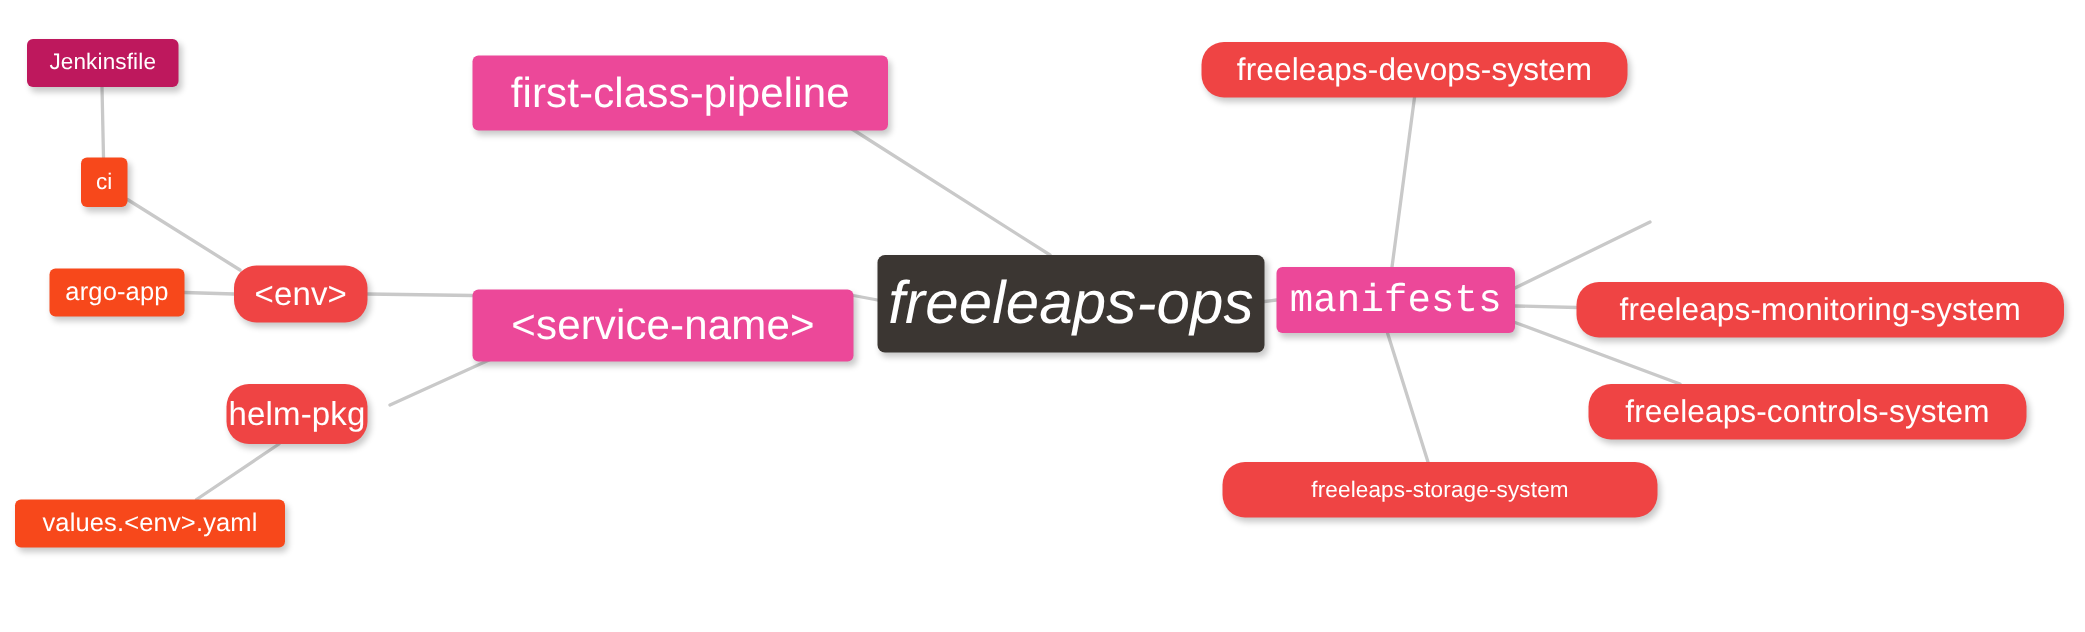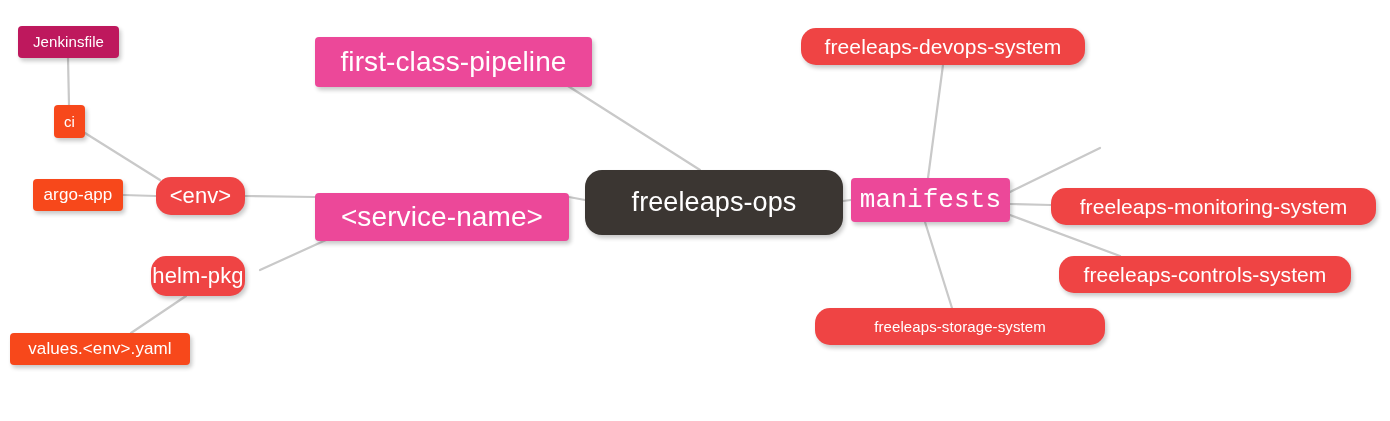--- a/index.html
+++ b/index.html
@@ -40,21 +40,21 @@
     box-shadow: 2px 3px 4px rgba(0, 0, 0, 0.22);
     cursor: pointer;
     user-select: none;
   }
   .node-label {
     display: block;
     line-height: 1;
     padding-bottom: 1px;
   }
   
-  .n-root      { left: 585px;  top: 170px; width: 258px; height: 65px;  font-size: 27px; border-radius: 17px; }
+  .n-root      { left: 585px;  top: 170px; width: 258px; height: 65px;  font-size: 40px; border-radius: 5px; font-style: italic; }
   .n-pipeline  { left: 315px;  top: 37px;  width: 277px; height: 50px;  font-size: 28px; }
   .n-service   { left: 315px;  top: 172px; width: 254px; height: 48px;  font-size: 28px; margin-top: 21px; }
   .n-manifests { left: 851px;  top: 178px; width: 159px; height: 44px;  font-size: 26px; font-family: Liberation Mono, monospace; }
   .n-env       { left: 156px;  top: 177px; width: 89px;  height: 38px;  font-size: 22px; }
   .n-helm      { left: 151px;  top: 256px; width: 94px; height: 40px;  font-size: 22px; }
   .n-jenkins   { left: 18px;   top: 26px;  width: 101px; height: 32px;  font-size: 15px; }
   .n-ci        { left: 54px;   top: 105px; width: 31px;  height: 33px;  font-size: 15px; }
   .n-argo      { left: 33px;   top: 179px; width: 90px;  height: 32px;  font-size: 17px; }
   .n-values    { left: 10px;   top: 333px; width: 180px; height: 32px;  font-size: 17px; }
   .n-devops    { left: 801px;  top: 28px;  width: 284px; height: 37px;  font-size: 21px; }

